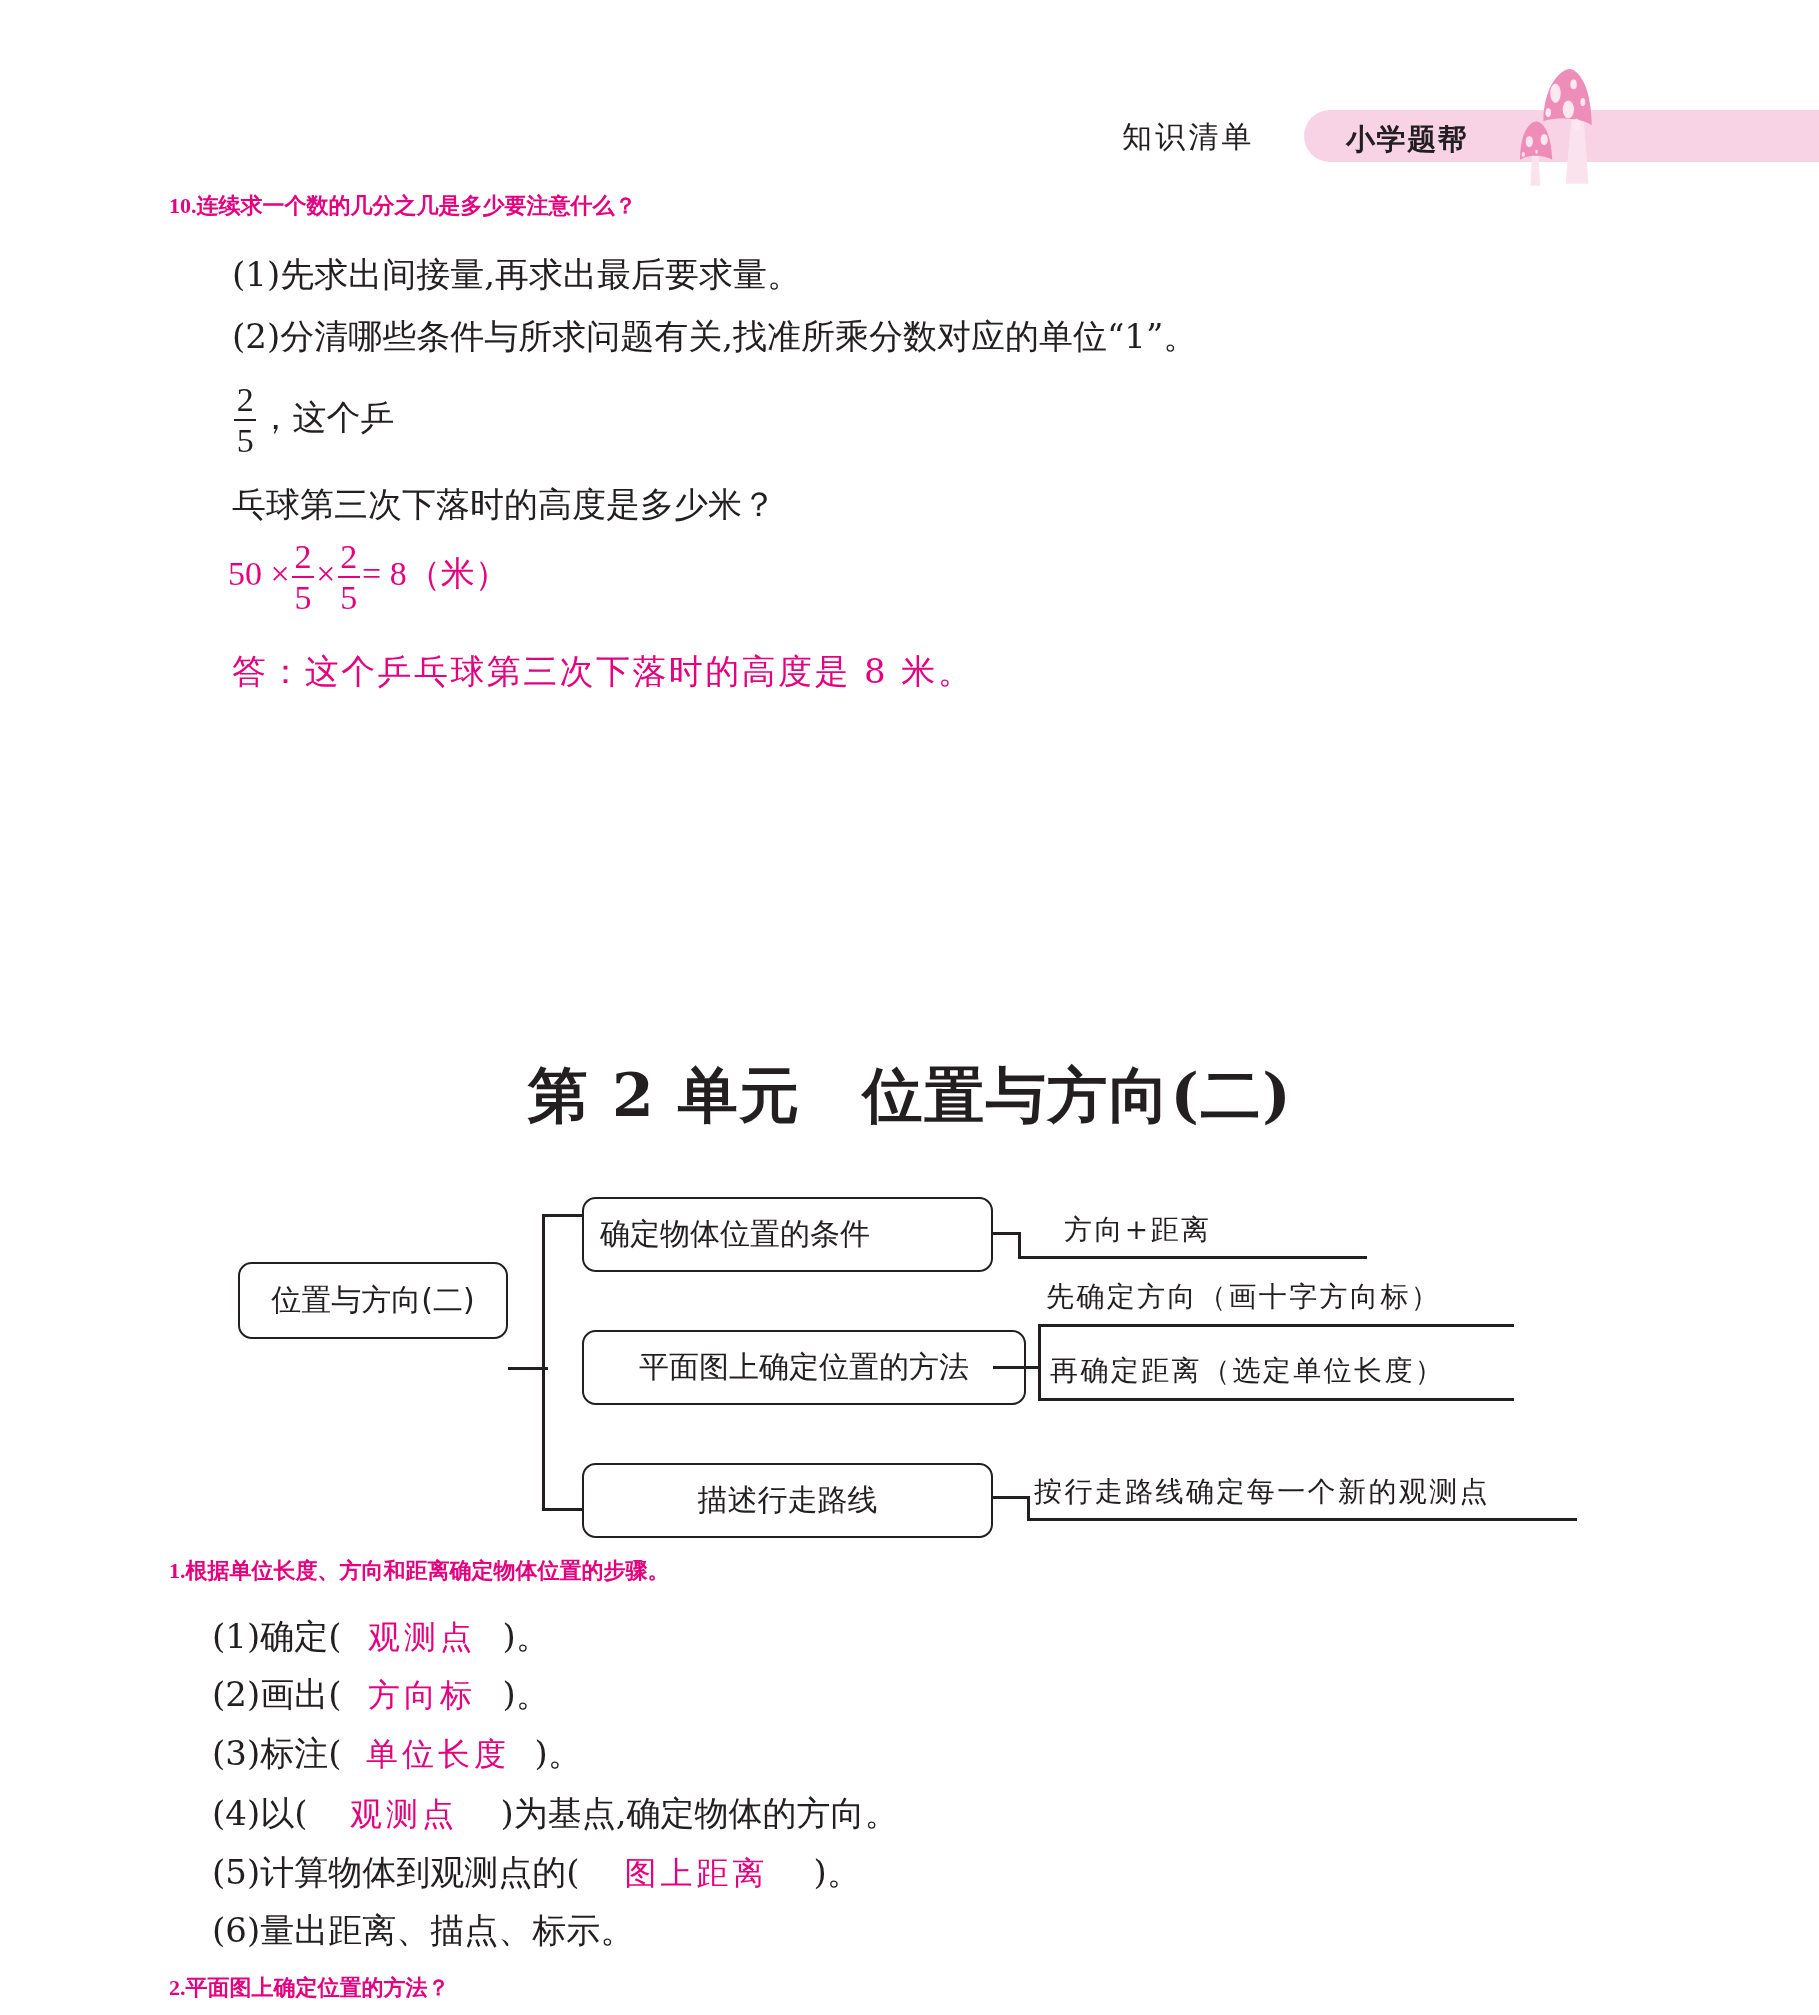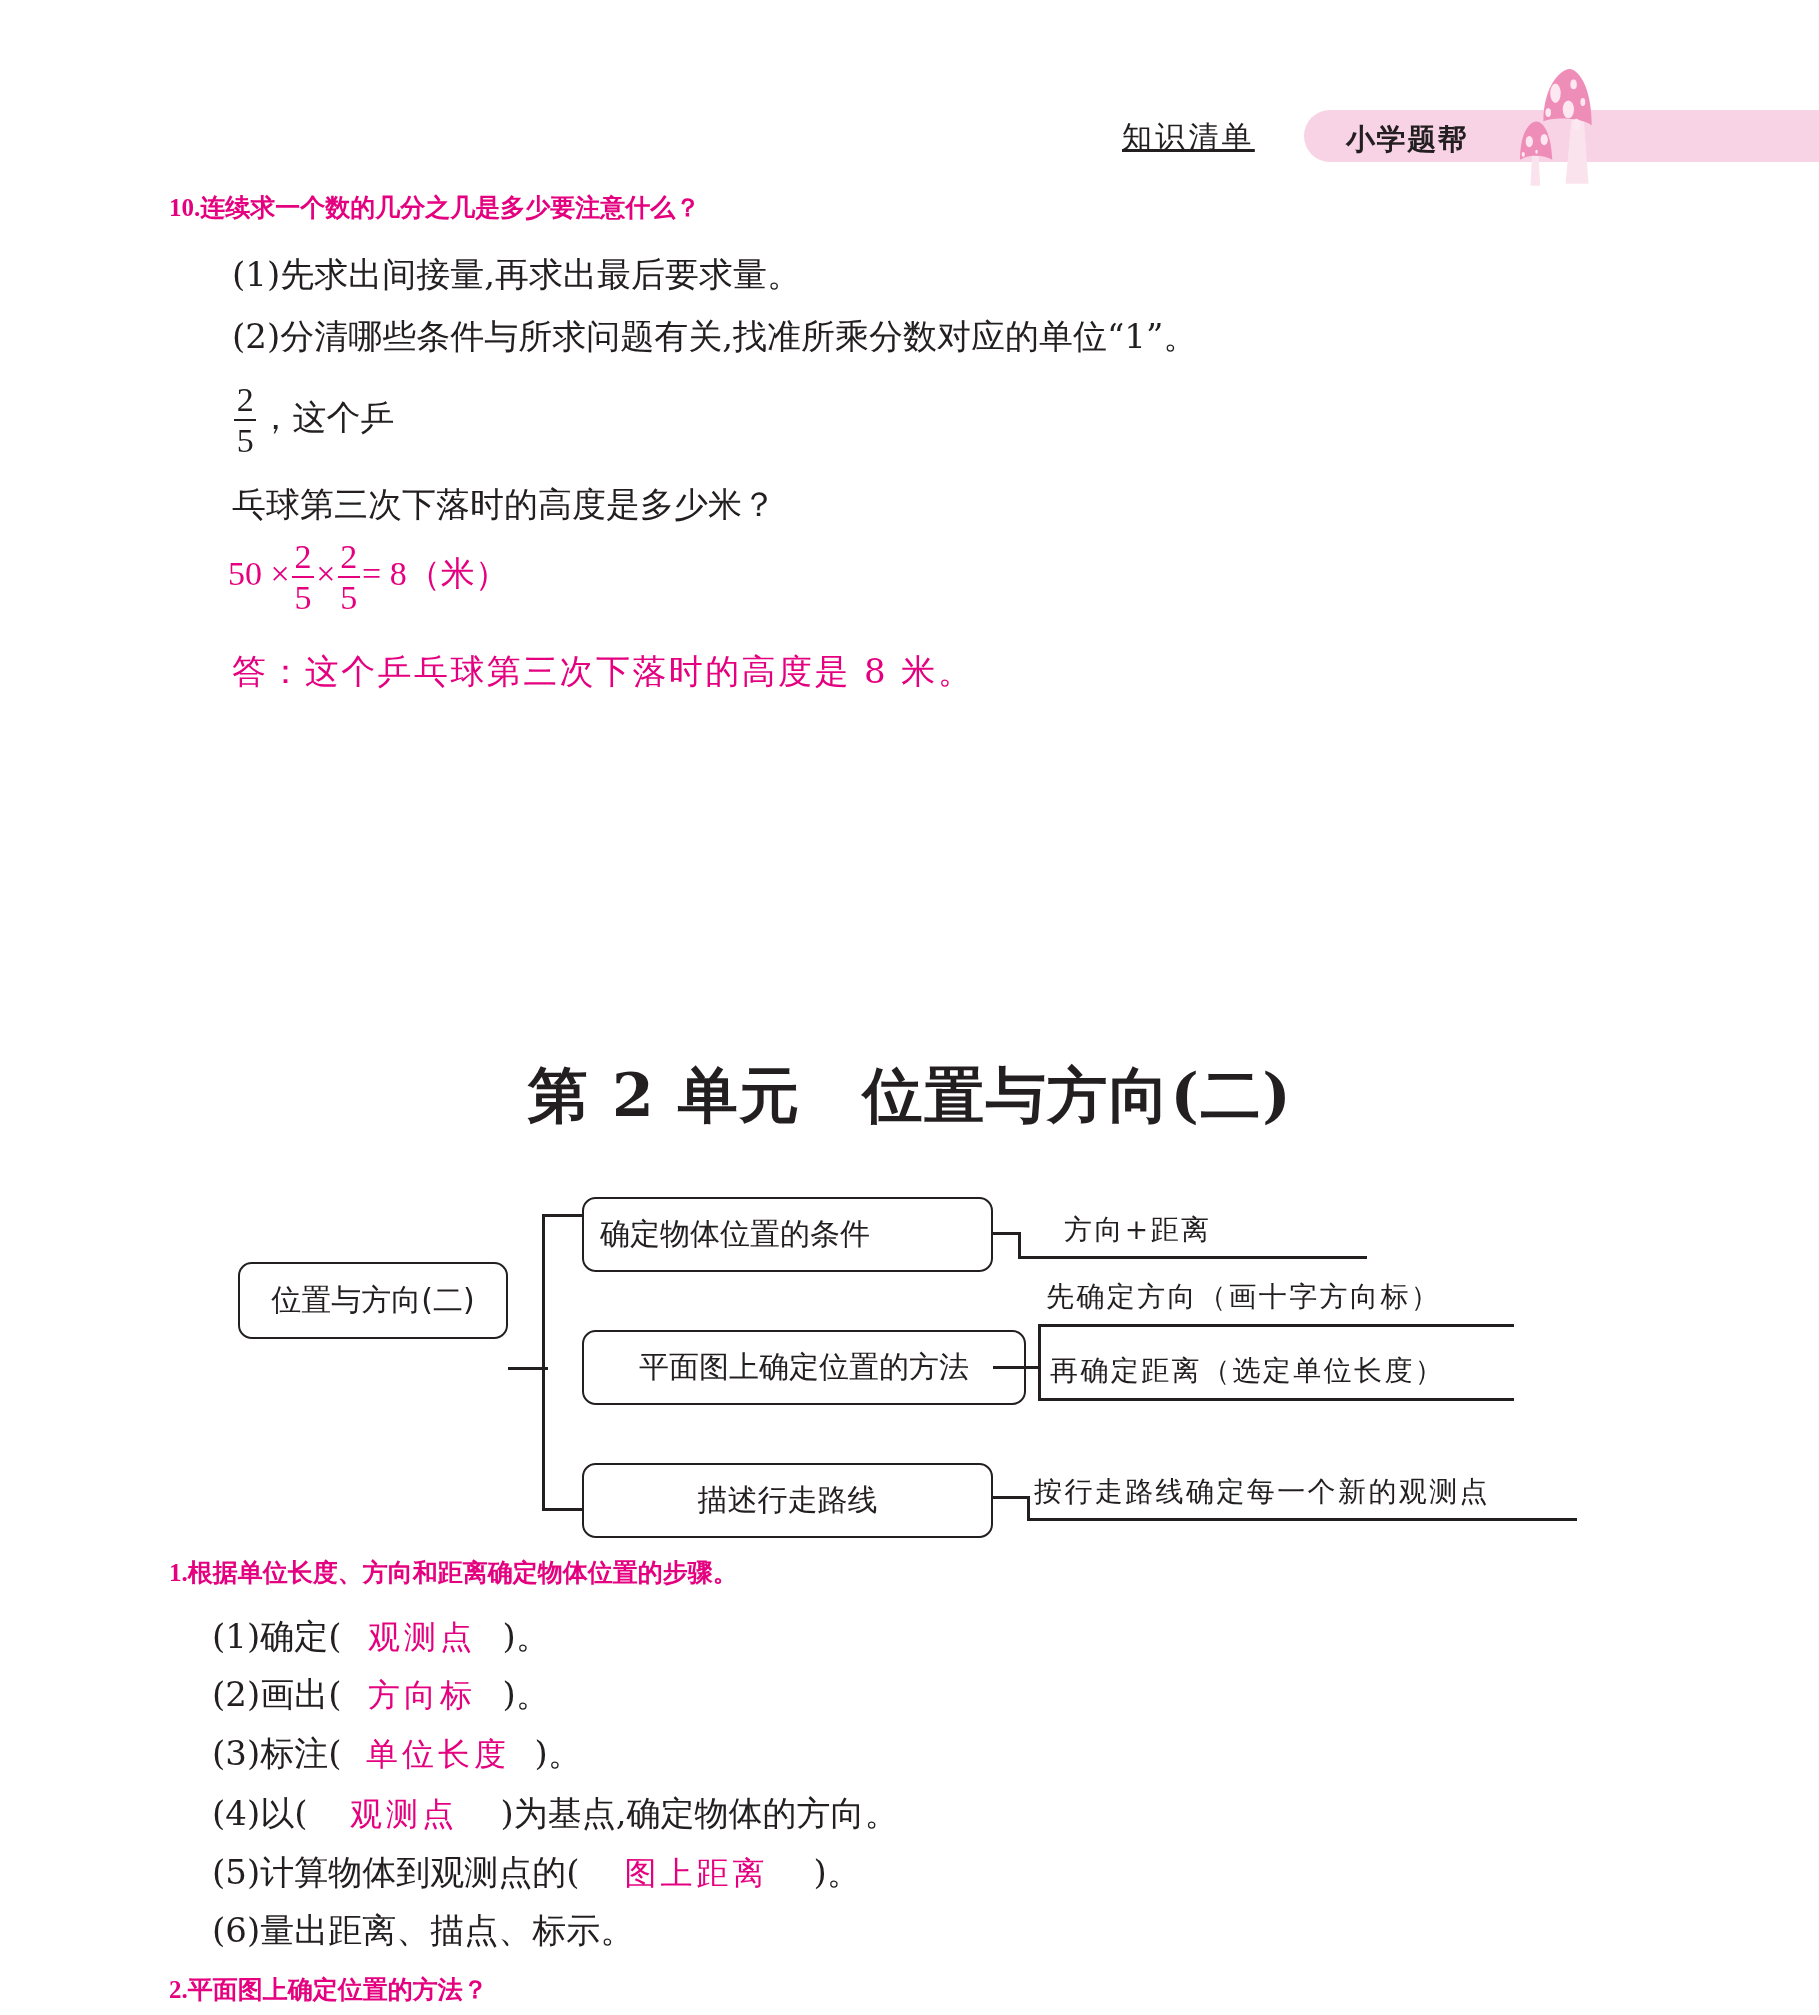--- a/index.html
+++ b/index.html
@@ -3,25 +3,25 @@
 <meta charset="utf-8">
 <style>
   html,body{margin:0;padding:0;background:#ffffff;}
   body{width:1820px;height:2532px;position:relative;overflow:hidden;
        font-family:"DejaVu Serif","Liberation Serif",serif;color:#231f20;}
   .abs{position:absolute;}
   .pink{color:#e4007f;}
   .black{color:#231f20;}
 
   
-  .hdr-title{left:1122px;top:117px;font-size:30px;letter-spacing:3.2px;font-family:"DejaVu Serif",serif;text-decoration:underline;}
+  .hdr-title{left:1122px;top:117px;font-size:30px;letter-spacing:3.2px;font-family:"DejaVu Serif",serif;}
   .hdr-band{left:1304px;top:110px;width:516px;height:52px;background:#f7d3e5;border-radius:26px 0 0 26px;}
   .hdr-brand{left:1346px;top:120px;font-size:29px;letter-spacing:1.6px;font-family:"DejaVu Sans",sans-serif;font-weight:bold;color:#231f20;}
 
-  .q-title{font-size:25px;font-weight:bold;font-family:"DejaVu Sans",sans-serif;}
+  .q-title{font-size:22px;font-weight:bold;font-family:"DejaVu Sans",sans-serif;}
   .q-title .num{font-family:"Liberation Serif",serif;font-weight:bold;}
   .line{font-size:34px;white-space:nowrap;font-family:"DejaVu Serif",serif;}
   .frac{display:inline-block;vertical-align:middle;text-align:center;line-height:1;margin:0 2.4px;font-family:"Liberation Serif",serif;}
   .frac .n{display:block;border-bottom:2.4px solid currentColor;padding:0 2.4px 2.4px;}
   .frac .d{display:block;padding-top:2.4px;}
 
   .unit-title{left:0;width:1820px;top:1056px;text-align:center;font-size:60px;font-weight:bold;font-family:"DejaVu Serif",serif;letter-spacing:1.6px;}
 
   
   .mm-box{border:2.8px solid #231f20;border-radius:13.7px;background:#fff;display:flex;align-items:center;justify-content:center;

